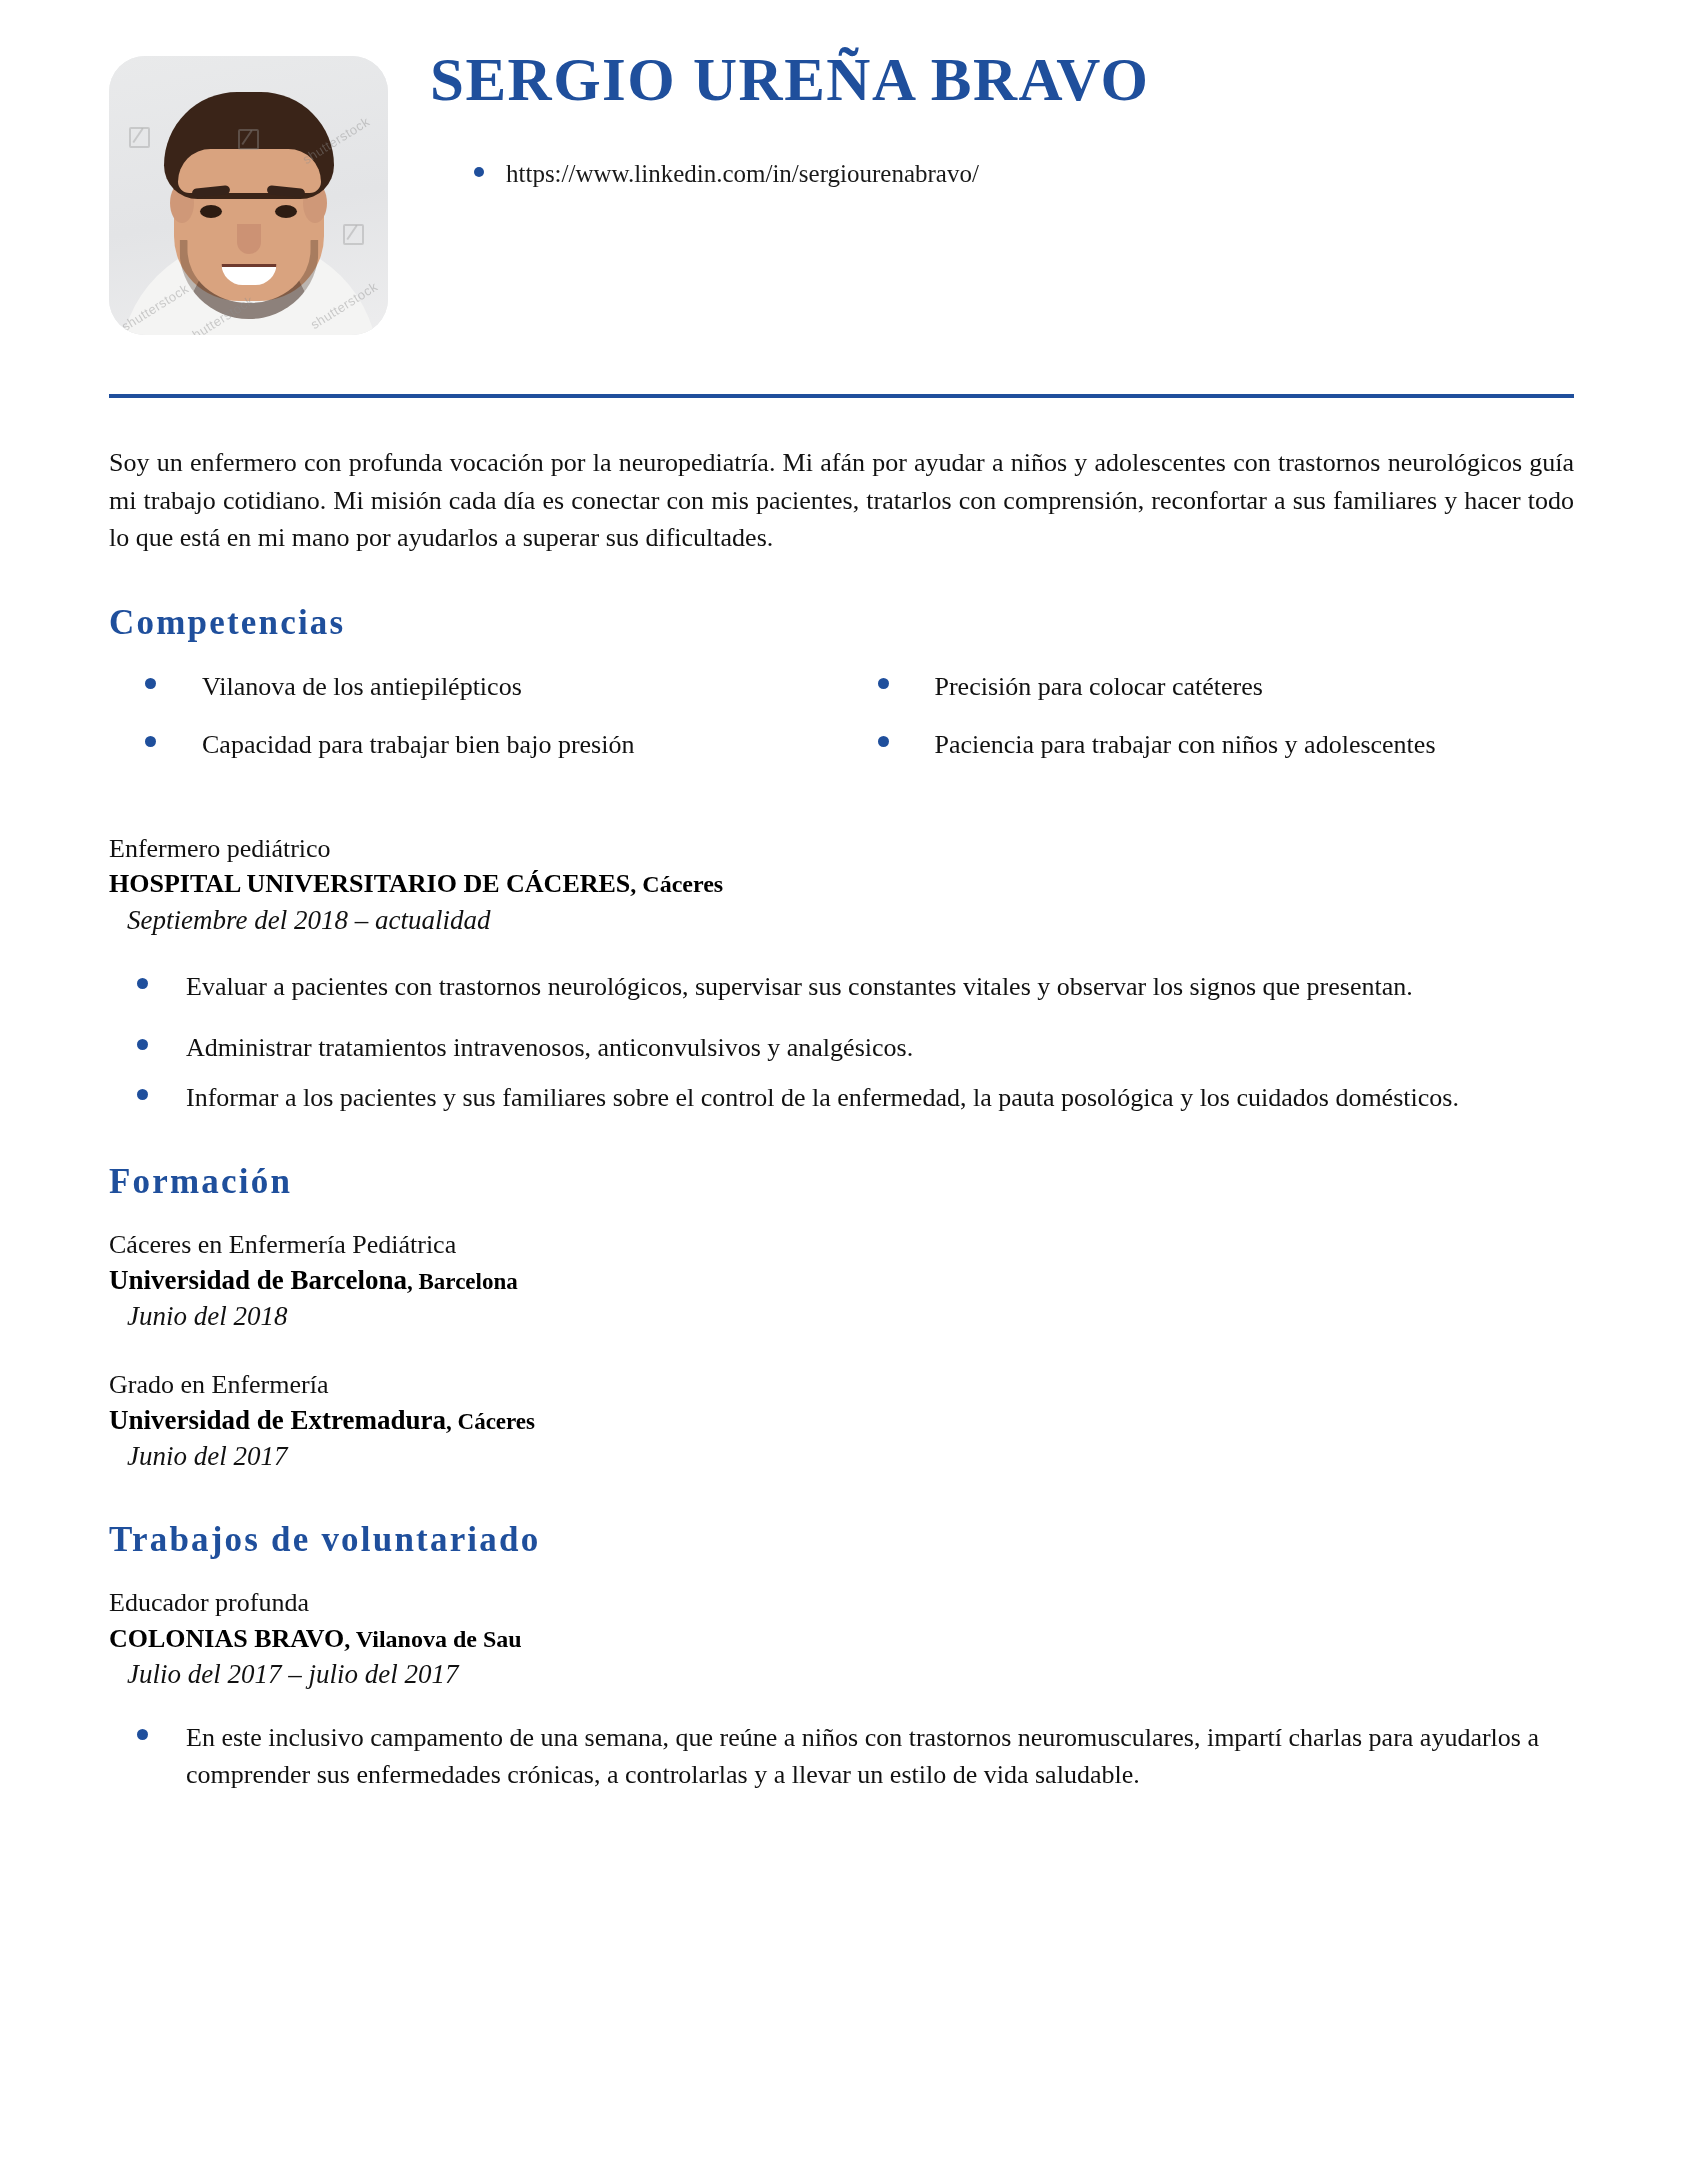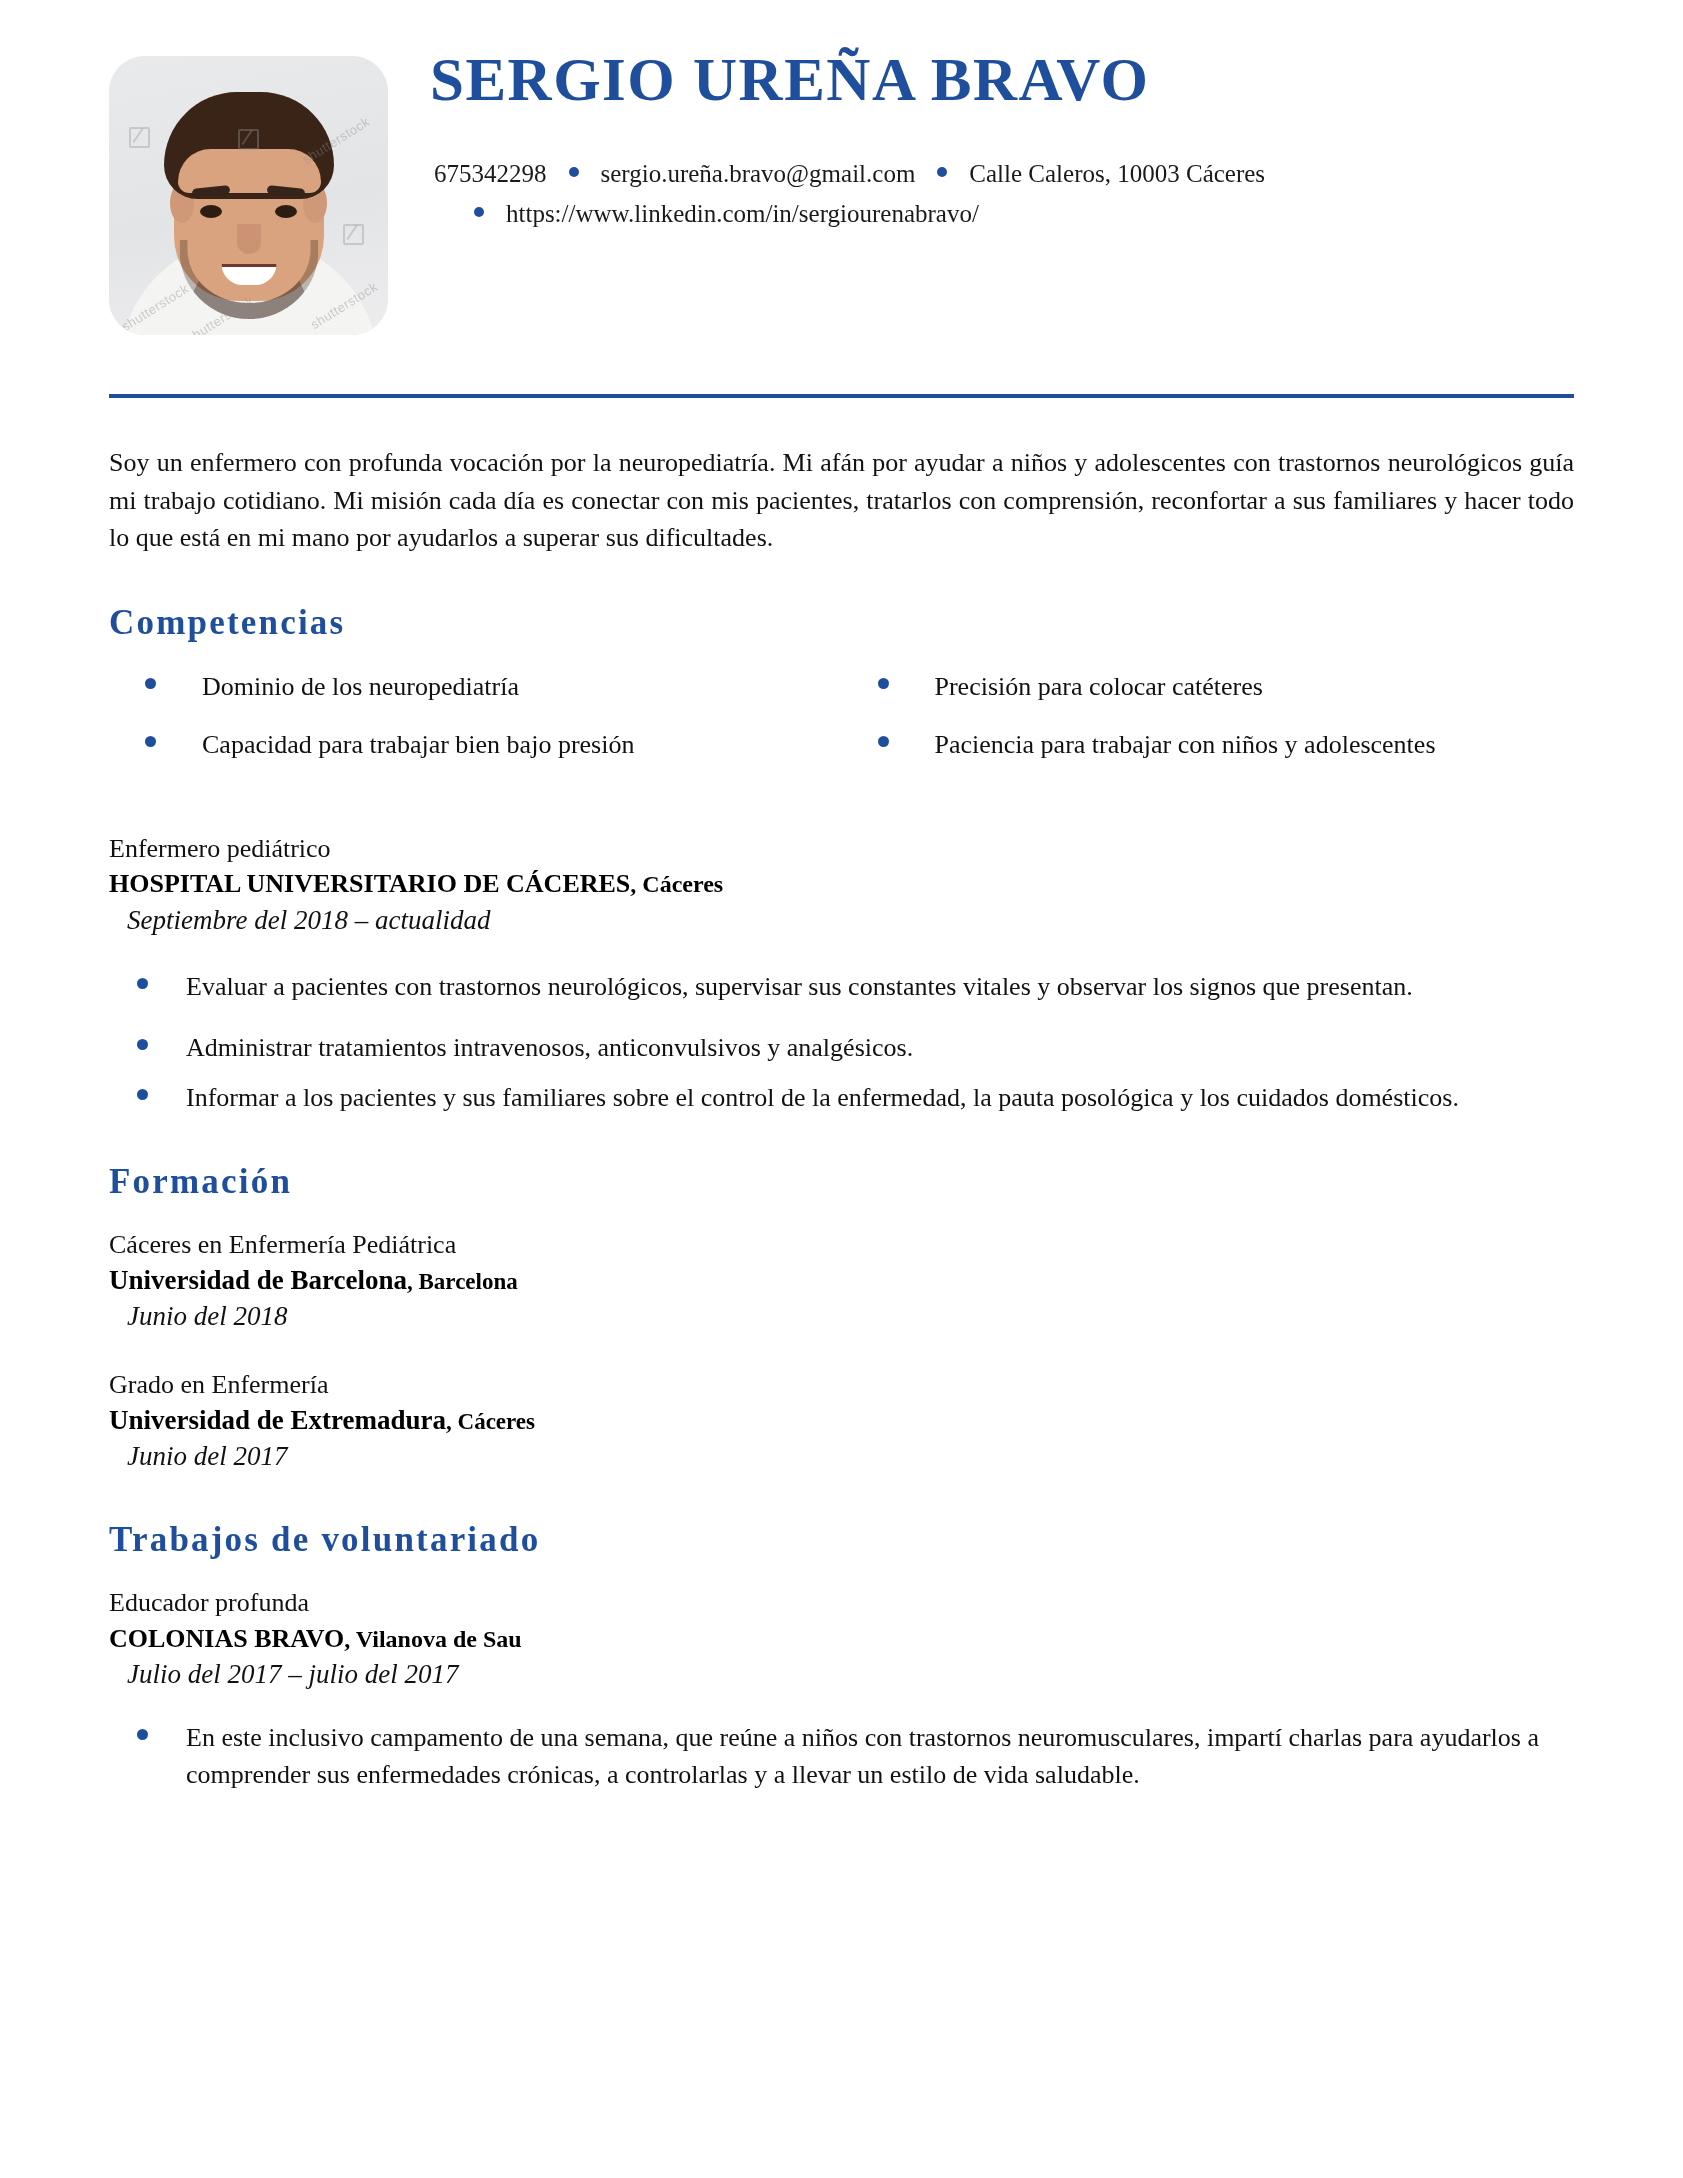--- a/index.html
+++ b/index.html
@@ -372,46 +372,39 @@
           <div class="wm wm-2">shutterstock</div>
           <div class="wm wm-3">shutterstock</div>
           <div class="wm wm-4">shutterstock</div>
         </div>
       </div>
 
       <div class="header-right">
         <h1 class="name">SERGIO UREÑA BRAVO</h1>
 
         <div class="contact-rows">
-          <div class="contact-line">
-            <span class="contact-item">675342298</span>
-            <span class="cdot"></span>
-            <span class="contact-item">sergio.ureña.bravo@gmail.com</span>
-            <span class="cdot"></span>
-            <span class="contact-item">Calle Caleros, 10003 Cáceres</span>
-          </div>
           <div class="contact-line second">
             <span class="cdot"></span>
             <span class="contact-item">https://www.linkedin.com/in/sergiourenabravo/</span>
           </div>
         </div>
       </div>
     </div>
 
     <div class="rule"></div>
 
     <p class="summary">Soy un enfermero con profunda vocación por la neuropediatría. Mi afán por ayudar a niños y adolescentes con trastornos neurológicos guía mi trabajo cotidiano. Mi misión cada día es conectar con mis pacientes, tratarlos con comprensión, reconfortar a sus familiares y hacer todo lo que está en mi mano por ayudarlos a superar sus dificultades.</p>
 
     <div class="section">
       <h2 class="section-title">Competencias</h2>
       <div class="skills">
         <div class="skills-col">
           <div class="skill-item">
             <span class="bullet"></span>
-            <span>Dominio de los neuropediatría</span>
+            <span>Vilanova de los antiepilépticos</span>
           </div>
           <div class="skill-item">
             <span class="bullet"></span>
             <span>Capacidad para trabajar bien bajo presión</span>
           </div>
         </div>
         <div class="skills-col">
           <div class="skill-item">
             <span class="bullet"></span>
             <span>Precisión para colocar catéteres</span>

